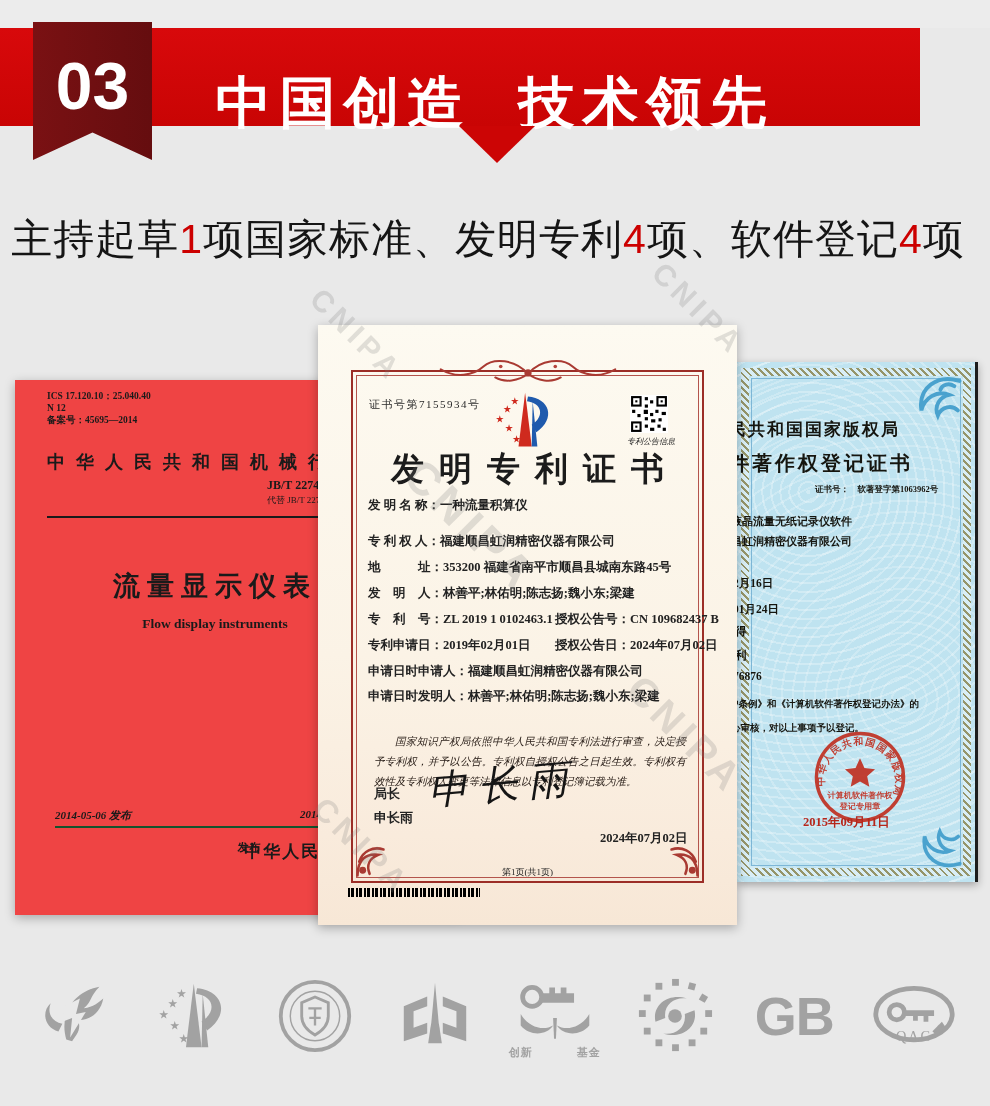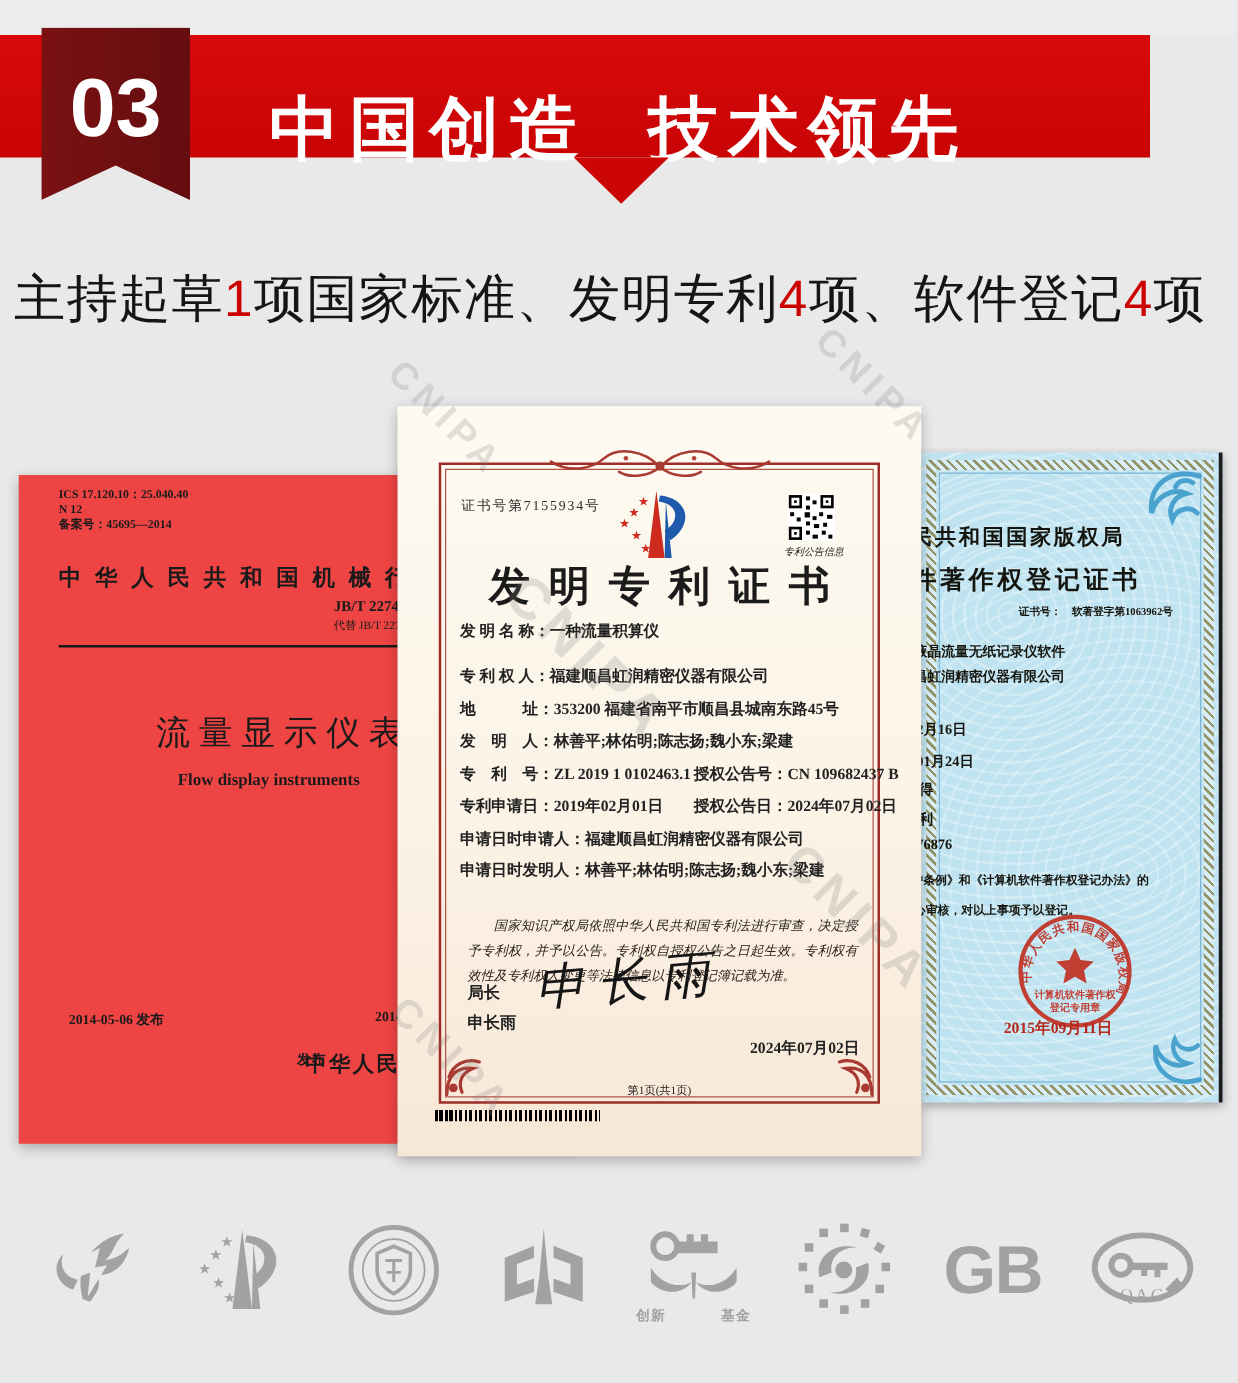--- a/index.html
+++ b/index.html
@@ -29,23 +29,23 @@
 
   
   .jb-doc{position:absolute;left:15px;top:358px;width:445px;height:535px;background:#ef4444;z-index:1;margin-top:22px;}
   .jb-doc *{position:absolute;color:#1a1a1a;}
   .jb-ics{left:32px;top:10px;font-size:9.5px;font-weight:700;font-family:"Liberation Serif",serif;line-height:12px;white-space:pre-line;}
   .jb-logo{right:18px;top:18px;font-size:56px;font-weight:900;letter-spacing:-3px;font-family:"Liberation Sans",sans-serif;color:#000;}
   .jb-std-title{left:32px;top:70px;font-size:18px;letter-spacing:11px;font-family:"Liberation Serif",serif;font-weight:600;white-space:nowrap;}
   .jb-std-no{left:252px;top:98px;font-size:12px;font-weight:800;font-family:"Liberation Serif",serif;white-space:nowrap;}
   .jb-replaces{left:252px;top:114px;font-size:9px;font-family:"Liberation Serif",serif;white-space:nowrap;}
   .jb-rule{left:32px;top:136px;width:400px;height:2px;background:#1a1a1a;}
-  .jb-title-cn{left:12px;top:188px;width:400px;text-align:center;font-size:27px;letter-spacing:7px;font-weight:400;font-family:"Liberation Serif",serif;}
+  .jb-title-cn{left:0;top:188px;width:400px;text-align:center;font-size:27px;letter-spacing:7px;font-weight:700;font-family:"Liberation Serif",serif;}
   .jb-title-en{left:0;top:236px;width:400px;text-align:center;font-size:13.5px;font-weight:800;font-family:"Liberation Serif",serif;}
-  .jb-dates{left:40px;top:428px;width:392px;height:18px;border-bottom:2px solid #ef4444;}
+  .jb-dates{left:40px;top:428px;width:392px;height:18px;border-bottom:2px solid #14532d;font-style:italic;}
   .jb-issue{left:0px;top:0px;font-size:11px;font-weight:700;font-family:"Liberation Serif",serif;}
   .jb-impl{left:245px;top:0px;font-size:11px;font-weight:700;font-family:"Liberation Serif",serif;}
   .jb-publisher{left:0;top:460px;width:445px;text-align:center;font-size:17px;font-weight:700;letter-spacing:2px;font-family:"Liberation Serif",serif;}
   .jb-pub-sfx{font-size:11px;letter-spacing:1px;}
 
   
   .patent{position:absolute;left:318px;top:325px;width:419px;height:600px;z-index:3;
     background:linear-gradient(180deg,#fdfaf1 0%,#fbf3e6 55%,#f9ebdc 85%,#f7e7d6 100%);}
   .p-frame{position:absolute;left:33px;top:45px;right:33px;bottom:42px;border:2px solid #9c2e27;}
   .p-frame:after{content:"";position:absolute;left:3px;top:3px;right:3px;bottom:3px;border:1px solid #b4544c;}

